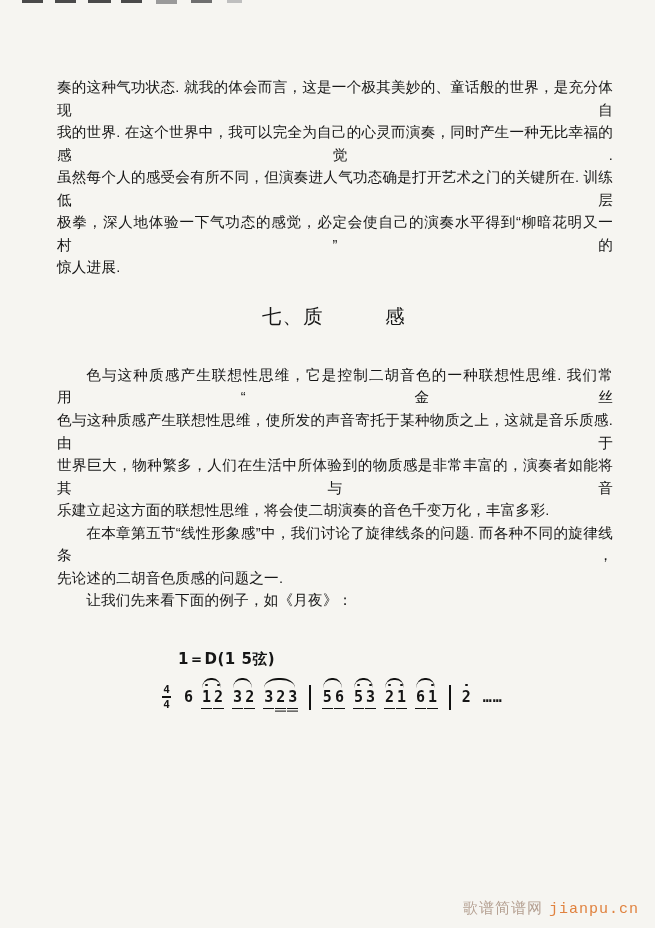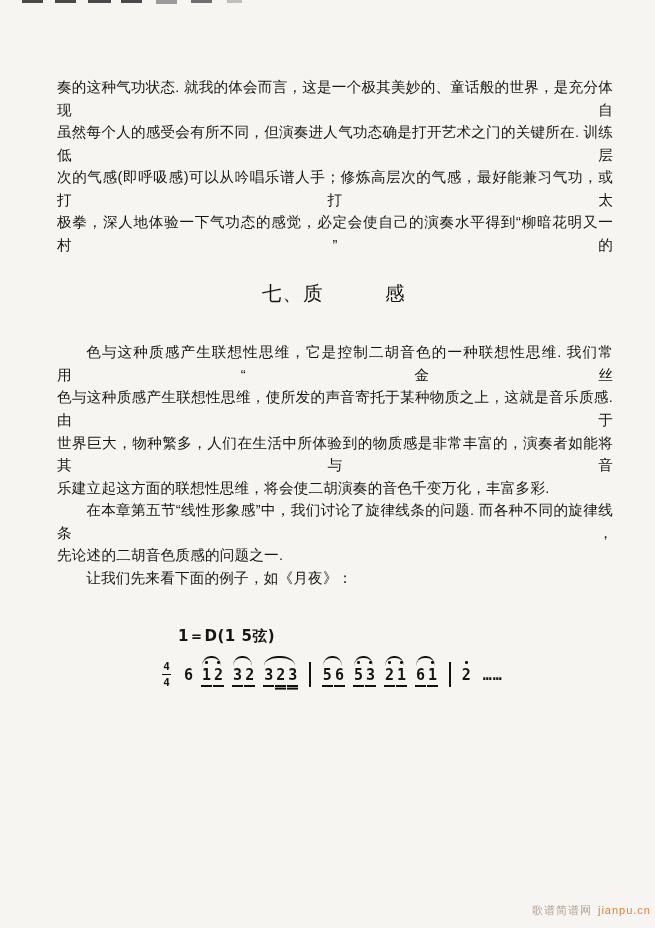--- a/index.html
+++ b/index.html
@@ -54,21 +54,21 @@
         border-top:2px solid #111;border-radius:50% 50% 0 0/110% 110% 0 0;}
   .mnote{position:relative;display:inline-block;line-height:1.2;}
   .mnote.u1::after,.mnote.u2::after{
     content:"";position:absolute;left:-1px;right:-1px;bottom:-3px;height:1.5px;background:#111;}
   .mnote.u2::after{box-shadow:0 2.6px 0 #111;}
   .mnote.hi::before{
     content:"";position:absolute;top:-4.5px;left:50%;margin-left:-1.3px;
     width:2.7px;height:2.7px;border-radius:50%;background:#111;}
   .mtxt{margin:0 8px;letter-spacing:1px;}
   .watermark{
-    position:absolute;right:4px;bottom:10px;font-size:11px;letter-spacing:1px;
+    position:absolute;right:16px;bottom:10px;font-size:15px;letter-spacing:1px;font-family:Liberation Mono, monospace;
   }
   .watermark .wm-name{margin-right:6px;}
 </style>
 </head>
 <body>
 
 <div class="page">
 
   <div class="marks">
     <i></i>
@@ -77,23 +77,24 @@
       <i></i>
       <i></i>
       <i></i>
       <i></i>
   </div>
 
   <div class="content">
 
     <div class="para">
       <div class="tl">奏的这种气功状态. 就我的体会而言，这是一个极其美妙的、童话般的世界，是充分体现自</div>
+      <div class="tl">我的世界. 在这个世界中，我可以完全为自己的心灵而演奏，同时产生一种无比幸福的感觉.</div>
       <div class="tl">虽然每个人的感受会有所不同，但演奏进人气功态确是打开艺术之门的关键所在. 训练低层</div>
-      <div class="tl">次的气感(即呼吸感)可以从吟唱乐谱人手；修炼高层次的气感，最好能兼习气功，或打打太</div>
       <div class="tl">极拳，深人地体验一下气功态的感觉，必定会使自己的演奏水平得到“柳暗花明又一村”的</div>
+      <div class="tl end">惊人进展.</div>
     </div>
 
     <div class="heading">七、质　　　感</div>
 
     <div class="para">
       <div class="tl ind">色与这种质感产生联想性思维，它是控制二胡音色的一种联想性思维. 我们常用“金丝</div>
       <div class="tl">色与这种质感产生联想性思维，使所发的声音寄托于某种物质之上，这就是音乐质感. 由于</div>
       <div class="tl">世界巨大，物种繁多，人们在生活中所体验到的物质感是非常丰富的，演奏者如能将其与音</div>
       <div class="tl end">乐建立起这方面的联想性思维，将会使二胡演奏的音色千变万化，丰富多彩.</div>
     </div>

